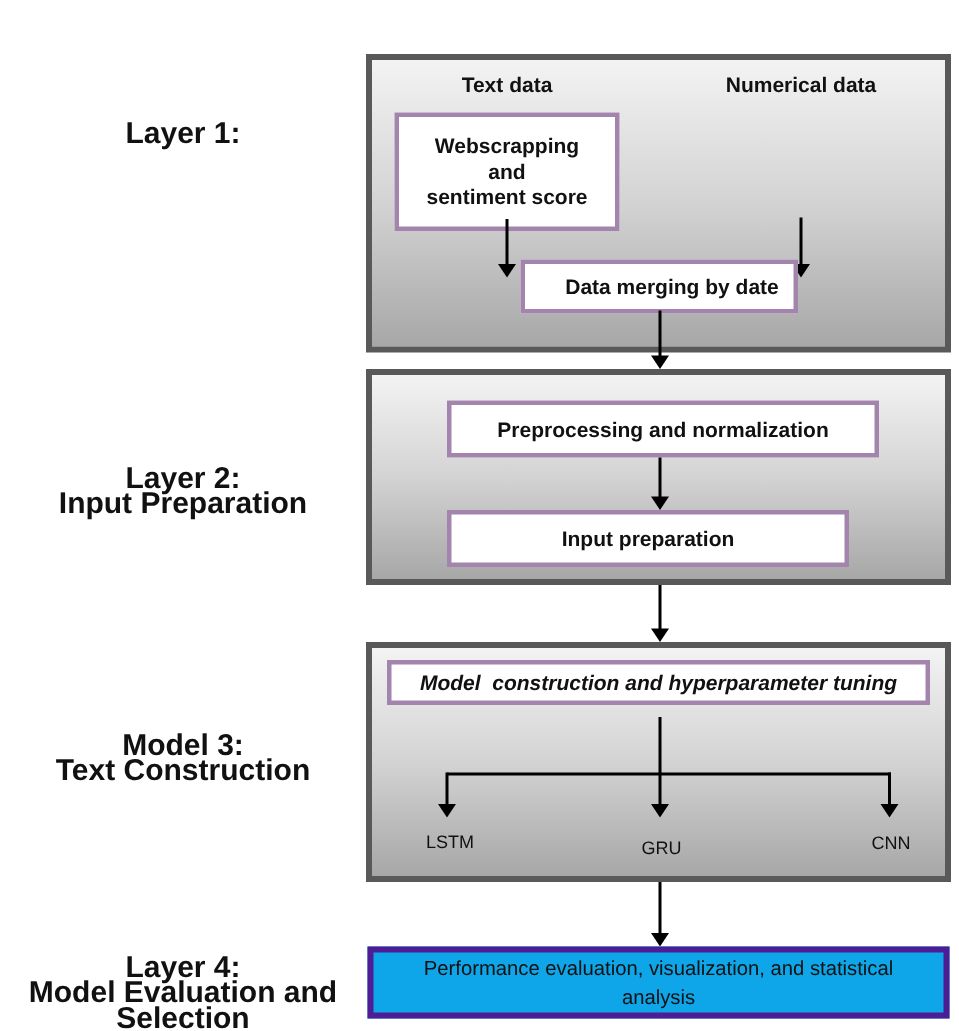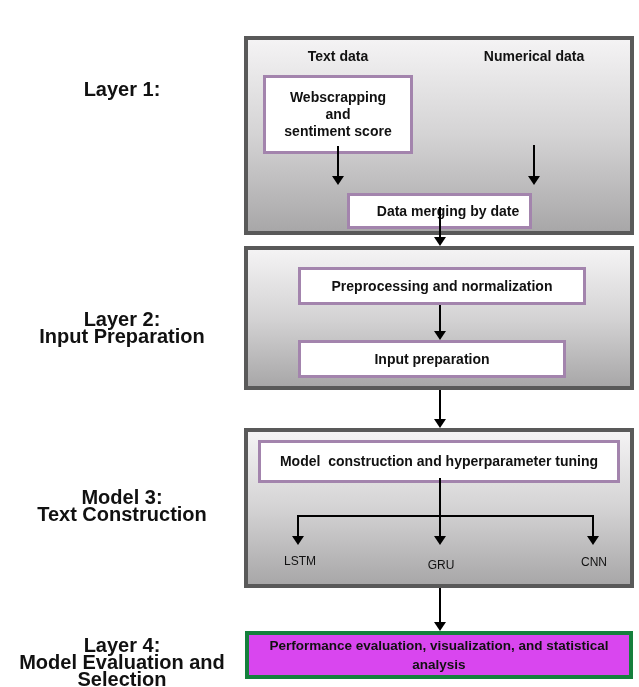--- a/index.html
+++ b/index.html
@@ -53,23 +53,23 @@
   .hline { position:absolute; height:2px; background:#000; }
 
   .model-label {
     position:absolute; transform:translateX(-50%);
     font-weight:normal; font-size:12px; white-space:nowrap;
   }
 
   
   .final-box {
     position:absolute; box-sizing:border-box;
-    background:#d946ef; border:4px solid #15803d;
+    background:#0ea5e9; border:4px solid #4c1d95;
     display:flex; align-items:center; justify-content:center;
-    text-align:center; font-weight:bold; font-size:13.5px; line-height:19px;
+    text-align:center; font-weight:normal; font-size:13.5px; line-height:19px;
     white-space:pre-line; padding:0 2px;
   }
 </style>
 </head>
 <body>
 
 <div class="canvas">
 
   <div class="side-label" style="top:81px;">
     <div>Layer 1:</div>
@@ -97,21 +97,21 @@
 
     <div class="arrow" style="left:84px; top:106px; height:39px;">
       <div class="shaft"></div>
       <div class="head"></div>
     </div>
     <div class="arrow" style="left:280px; top:105px; height:40px;">
       <div class="shaft"></div>
       <div class="head"></div>
     </div>
 
-    <div class="pbox" style="left:99px; top:153px; width:185px; height:36px;padding-left:17px;">Data merging by date</div>
+    <div class="pbox" style="left:99px; top:133px; width:185px; height:36px;padding-left:17px;">Data merging by date</div>
   </div>
 
   <div class="arrow" style="left:434px; top:207px; height:39px;">
     <div class="shaft"></div>
     <div class="head"></div>
   </div>
 
   <div class="panel" style="left:244px; top:246px; width:390px; height:144px;">
     <div class="pbox" style="left:50px; top:17px; width:288px; height:38px;">Preprocessing and normalization</div>
     <div class="arrow" style="left:186px; top:55px; height:35px;">
@@ -120,21 +120,21 @@
     </div>
     <div class="pbox" style="left:50px; top:90px; width:268px; height:38px;">Input preparation</div>
   </div>
 
   <div class="arrow" style="left:434px; top:390px; height:38px;">
     <div class="shaft"></div>
     <div class="head"></div>
   </div>
 
   <div class="panel" style="left:244px; top:428px; width:390px; height:160px;">
-    <div class="pbox one-line" style="left:10px; top:8px; width:362px; height:43px;">Model  construction and hyperparameter tuning</div>
+    <div class="pbox one-line" style="left:10px; top:8px; width:362px; height:30px;font-style:italic;">Model  construction and hyperparameter tuning</div>
 
     <div class="vline" style="left:191px; top:46px; height:38px;"></div>
     <div class="hline" style="left:50px; top:83px; width:296px;"></div>
 
     <div class="arrow" style="left:44px; top:83px; height:30px;">
       <div class="shaft"></div>
       <div class="head"></div>
     </div>
     <div class="arrow" style="left:186px; top:83px; height:30px;">
       <div class="shaft"></div>

